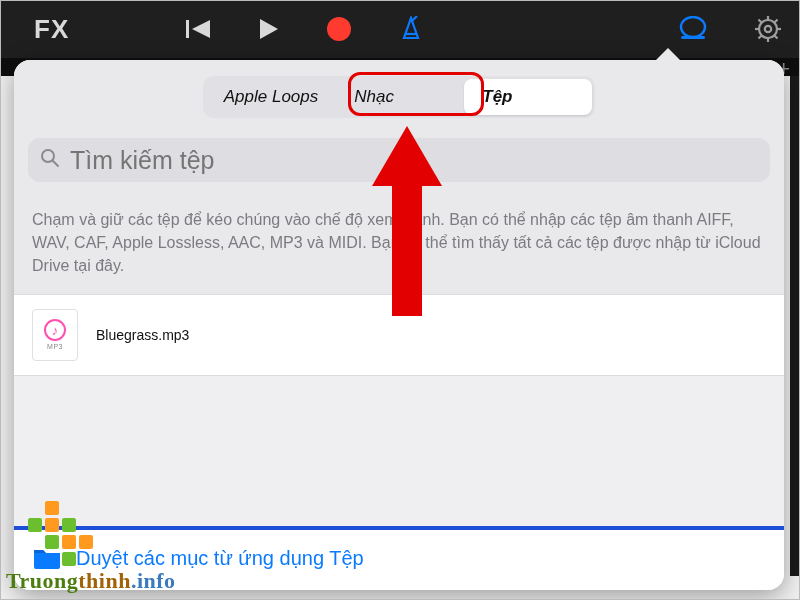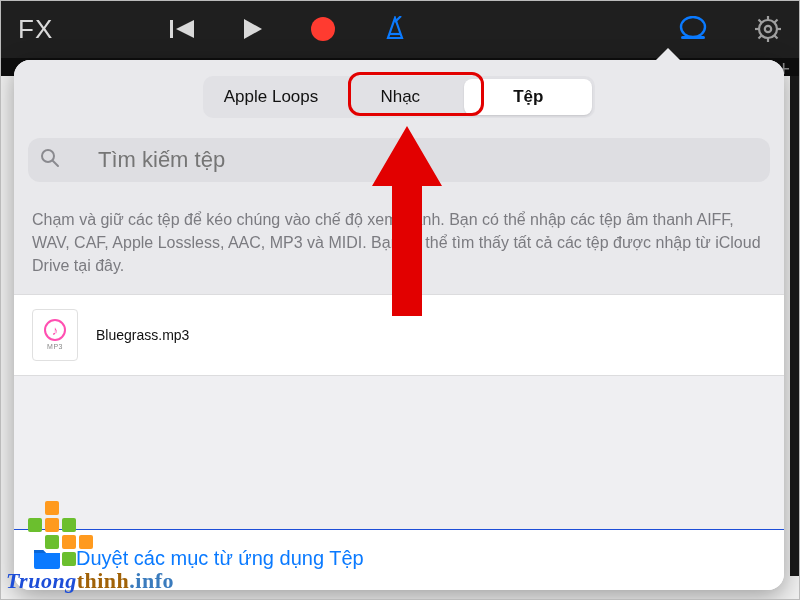--- a/index.html
+++ b/index.html
@@ -21,23 +21,24 @@
     height: 58px;
     background: #1f1f1f;
     display: flex;
     align-items: center;
     padding: 0 18px;
     gap: 10px;
   }
   .fx-label {
     color: #d9d9d9;
     font-size: 26px;
-    font-weight: 400;
+    font-weight: 700;
     letter-spacing: 1px;
     width: 72px;
+    margin-left: 16px;
   }
   .transport {
     display: flex;
     align-items: center;
     gap: 46px;
     margin-left: 70px;
   }
   .tb-icon { display: flex; align-items: center; justify-content: center; }
   .right-icons {
     margin-left: auto;
@@ -119,25 +120,26 @@
   .segmented {
     display: flex;
     background: #e1e1e5;
     border-radius: 10px;
     padding: 3px;
     gap: 0;
   }
   .seg-btn {
     min-width: 128px;
     padding: 8px 18px;
-    text-align: center;
+    text-align: left;
     font-size: 17px;
     color: #111;
     border-radius: 8px;
     cursor: pointer;
+    font-style: italic;
   }
   .seg-btn.active {
     background: #ffffff;
     font-weight: 600;
     box-shadow: 0 1px 2px rgba(0,0,0,0.12);
   }
   .seg-highlight {
     position: absolute;
     border: 3px solid #e20000;
     border-radius: 12px;
@@ -152,25 +154,24 @@
     border-radius: 12px;
     height: 44px;
     display: flex;
     align-items: center;
     padding: 0 12px;
     gap: 10px;
   }
   .search input {
     border: none;
     background: transparent;
-    font-size: 22px;
+    font-size: 25px;
     color: #15803d;
     outline: none;
     flex: 1;
-    margin-left: 28px;
   }
   .help-text {
     padding: 12px 18px 16px;
     background: #e9e9ec;
     color: #7b7b80;
     font-size: 16px;
     line-height: 1.45;
   }
   .file-row {
     background: #ffffff;
@@ -206,21 +207,21 @@
     color: #888;
     letter-spacing: 0.5px;
   }
   .file-name {
     font-size: 14px;
     color: #111;
   }
   .spacer { flex: 1; background: #efeff2; }
   .browse-row {
     background: #ffffff;
-    border-top: 1px solid #1d4ed8;
+    border-top: 4px solid #1d4ed8;
     display: flex;
     align-items: center;
     gap: 14px;
     padding: 16px 18px 20px;
   }
   .folder-icon svg { display:block; }
   .browse-link {
     color: #0a7aff;
     font-size: 20px;
   }
@@ -253,21 +254,21 @@
   .sq { width:14px; height:14px; border-radius:2px; }
   .sq.g { background:#6bbf2e; }
   .sq.o { background:#ff9a1e; }
   .sq.e { background:transparent; }
   .wm-text {
     font-family: Georgia, "Times New Roman", serif;
     font-size: 22px;
     font-weight: 700;
     letter-spacing: 0.5px;
   }
-  .wm-text .t1 { color:#1d4ed8;font-style:italic; }
+  .wm-text .t1 { color:#4d7c0f; }
   .wm-text .t2 { color:#a16207; }
   .wm-text .t3 { color:#3a7bbd; }
 </style>
 </head>
 <body>
 
 <div class="toolbar">
   <div class="fx-label">FX</div>
   <div class="transport">
     <span class="tb-icon">

